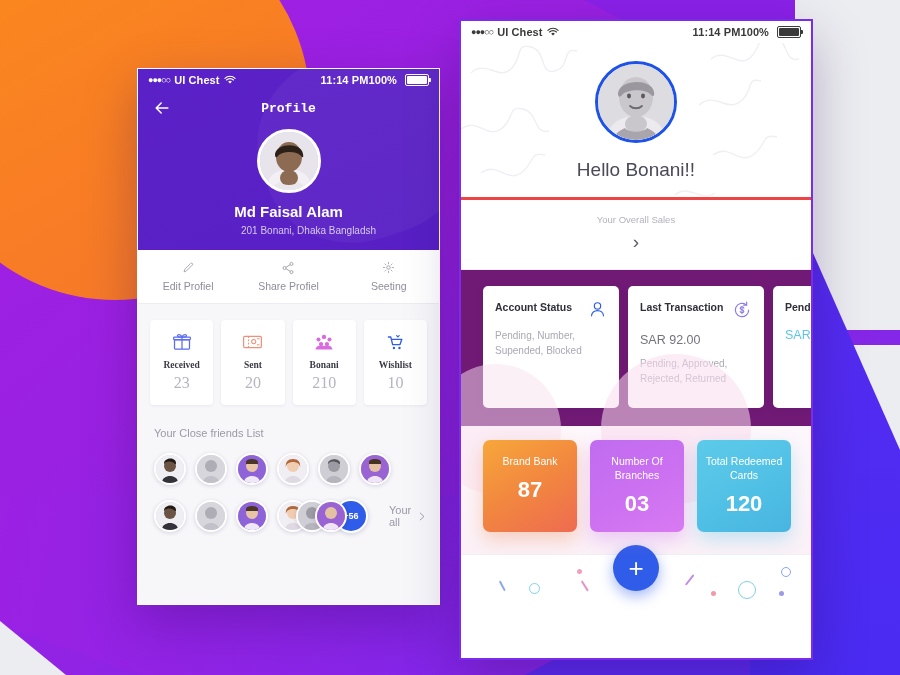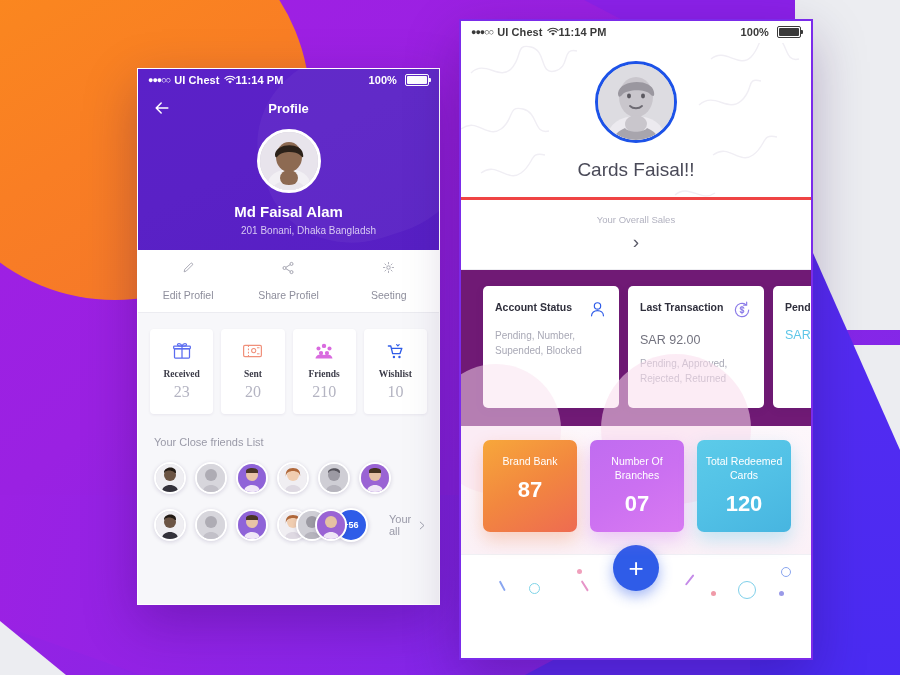--- a/index.html
+++ b/index.html
@@ -40,53 +40,53 @@
   .phone-left{left:137px;top:68px;width:301px;height:535px;
     border:1px solid rgba(255,255,255,.35);}
   .phone-right{left:459px;top:19px;width:350px;height:637px;
     border:2px solid #7B2BEA;}
 
   
   .statusbar{display:flex;align-items:center;height:22px;padding:0 10px;
     font-size:11px;font-weight:bold;letter-spacing:.1px;}
   .sb-left{display:flex;align-items:center;gap:4px;}
   .sb-dots{letter-spacing:-1px;font-size:9px;}
-  .sb-center{flex:1;text-align:left;}
+  .sb-center{flex:1;text-align:right;}
   .sb-right{display:flex;align-items:center;gap:8px;}
   .batt{width:22px;height:10px;border-radius:2px;position:relative;
     display:inline-block;}
   .batt:after{content:"";position:absolute;right:-3px;top:3px;width:2px;height:4px;
     border-radius:0 1px 1px 0;background:currentColor;}
   .batt-fill{position:absolute;left:1px;top:1px;bottom:1px;right:1px;border-radius:1px;
     background:currentColor;}
   .sb-dark{color:#3a3a3a;}
   .sb-dark .batt{border:1px solid #3a3a3a;}
   .sb-light{color:#ffffff;}
   .sb-light .batt{border:1px solid #ffffff;}
 
   
   .lp-header{background:linear-gradient(155deg,#5B21C8 0%,#5A21C6 45%,#571FC4 100%);
     position:relative;overflow:hidden;padding-bottom:14px;}
   .lp-header:before{content:"";position:absolute;right:-30px;top:-20px;width:210px;height:190px;
     background:rgba(255,255,255,.045);border-radius:45%;transform:rotate(-18deg);}
-  .lp-navrow{display:flex;align-items:center;height:34px;padding:0 14px;position:relative;}
+  .lp-navrow{display:flex;align-items:center;height:34px;padding:0 14px;position:relative;font-family:Liberation Mono, monospace;}
   .back-arrow{width:20px;height:20px;color:#fff;}
   .lp-title{position:absolute;left:0;right:0;text-align:center;color:#fff;
     font-size:13px;font-weight:bold;pointer-events:none;}
   .lp-avatar-wrap{display:flex;justify-content:center;margin-top:4px;}
   .lp-avatar{width:58px;height:58px;border-radius:50%;border:3px solid #fff;
     overflow:hidden;background:#cfc9d6;position:relative;}
   .lp-name{text-align:center;color:#fff;font-weight:bold;font-size:15px;margin-top:10px;}
   .lp-addr{text-align:center;color:#d7c8f3;font-size:10px;margin-top:5px;margin-left:40px;}
 
   
   .tabs{display:flex;background:#fff;border-bottom:1px solid #ececf1;}
   .tab{flex:1;text-align:center;padding:10px 0 11px;}
   .tab-ic{height:15px;display:flex;align-items:center;justify-content:center;color:#9d9daa;}
-  .tab-lb{font-size:10.5px;color:#8e8e9c;margin-top:14px;}
+  .tab-lb{font-size:10.5px;color:#8e8e9c;margin-top:5px;}
 
   
   .lp-body{background:#f7f7fa;height:100%;padding:0 0 8px;}
   .stat-row{display:flex;gap:8px;padding:16px 12px 0;}
   .stat-card{flex:1;background:#fff;border-radius:4px;padding:11px 0 13px;
     text-align:center;box-shadow:0 1px 3px rgba(40,20,80,.07);font-family:Liberation Serif, serif;}
   .stat-ic{height:22px;display:flex;align-items:center;justify-content:center;}
   .stat-lb{font-size:9.5px;font-weight:bold;color:#3b3b48;margin-top:7px;}
   .stat-val{font-size:16px;color:#b4b4c2;margin-top:4px;}
 
@@ -275,21 +275,21 @@
           <div class="stat-ic" style="color:#D96ADF">
             <svg width="22" height="20" viewBox="0 0 26 22">
               <circle cx="13" cy="5" r="2.6" fill="currentColor"></circle>
               <circle cx="6.5" cy="8" r="2.4" fill="currentColor"></circle>
               <circle cx="19.5" cy="8" r="2.4" fill="currentColor"></circle>
               <circle cx="9.5" cy="13.4" r="2.5" fill="currentColor"></circle>
               <circle cx="16.5" cy="13.4" r="2.5" fill="currentColor"></circle>
               <path d="M3 20c0-3.2 3-5 6.5-5s6.5 1.8 6.5 5zM10 20c0-3.2 3-5 6.5-5s6.5 1.8 6.5 5z" fill="currentColor"></path>
             </svg>
           </div>
-          <div class="stat-lb">Friends</div>
+          <div class="stat-lb">Bonani</div>
           <div class="stat-val">210</div>
         </div>
 
         <div class="stat-card">
           <div class="stat-ic" style="color:#2F5CE8">
             <svg width="19" height="19" viewBox="0 0 24 24">
               <path d="M3 5h3l2.4 9.6h9.3L20 8H7" stroke="currentColor" stroke-width="1.7" fill="none" stroke-linecap="round" stroke-linejoin="round"></path>
               <circle cx="10" cy="19" r="1.5" fill="currentColor"></circle>
               <circle cx="17" cy="19" r="1.5" fill="currentColor"></circle>
               <path d="M13.5 3.2 15 5l1.6-1.8" stroke="currentColor" stroke-width="1.4" fill="none" stroke-linecap="round"></path>
@@ -433,21 +433,21 @@
             <path d="M20 29c2-14 34-15 36-1 1 6-2 4-4 2-5-5-23-5-28 1-2 2-4 3-4-2z" fill="#9a979f"></path>
             <ellipse cx="38" cy="60" rx="11" ry="9" fill="#c9c6cc"></ellipse>
             <path d="M27 64c4 5 18 5 22 0 7 3 11 7 11 12H16c0-5 4-9 11-12z" fill="#a8a5ad"></path>
             <ellipse cx="31" cy="32" rx="2" ry="2.4" fill="#5b5960"></ellipse>
             <ellipse cx="45" cy="32" rx="2" ry="2.4" fill="#5b5960"></ellipse>
             <path d="M32 42c3 3 9 3 12 0" stroke="#6d6a72" stroke-width="1.8" fill="none" stroke-linecap="round"></path>
           </svg>
         </div>
       </div>
 
-      <div class="rp-hello">Cards Faisal!!</div>
+      <div class="rp-hello">Hello Bonani!!</div>
     </div>
 
     <div class="rp-sales">
       <div class="rp-sales-lb">Your Overall Sales</div>
       <div class="rp-sales-val">
         <span class="chev">›</span>
       </div>
     </div>
 
     <div class="info-row">
@@ -488,21 +488,21 @@
       <div class="blobpink"></div>
       <div class="blobpink2"></div>
 
       <div class="tile" style="background:linear-gradient(150deg,#F7A73B 0%,#F2873F 50%,#EE6B51 100%);box-shadow:0 8px 18px rgba(240,130,70,.32);position:relative;z-index:2">
         <div class="tile-lb">Brand Bank</div>
         <div class="tile-val">87</div>
       </div>
 
       <div class="tile" style="background:linear-gradient(150deg,#C06CF0 0%,#CB70F1 50%,#D97AF2 100%);box-shadow:0 8px 18px rgba(200,110,240,.32);position:relative;z-index:2">
         <div class="tile-lb">Number Of Branches</div>
-        <div class="tile-val">07</div>
+        <div class="tile-val">03</div>
       </div>
 
       <div class="tile" style="background:linear-gradient(150deg,#5CCBE9 0%,#52C1E6 50%,#47B5E0 100%);box-shadow:0 8px 18px rgba(80,195,230,.32);position:relative;z-index:2">
         <div class="tile-lb">Total Redeemed Cards</div>
         <div class="tile-val">120</div>
       </div>
     </div>
 
     <div class="navbar">
       <div class="confetti">

